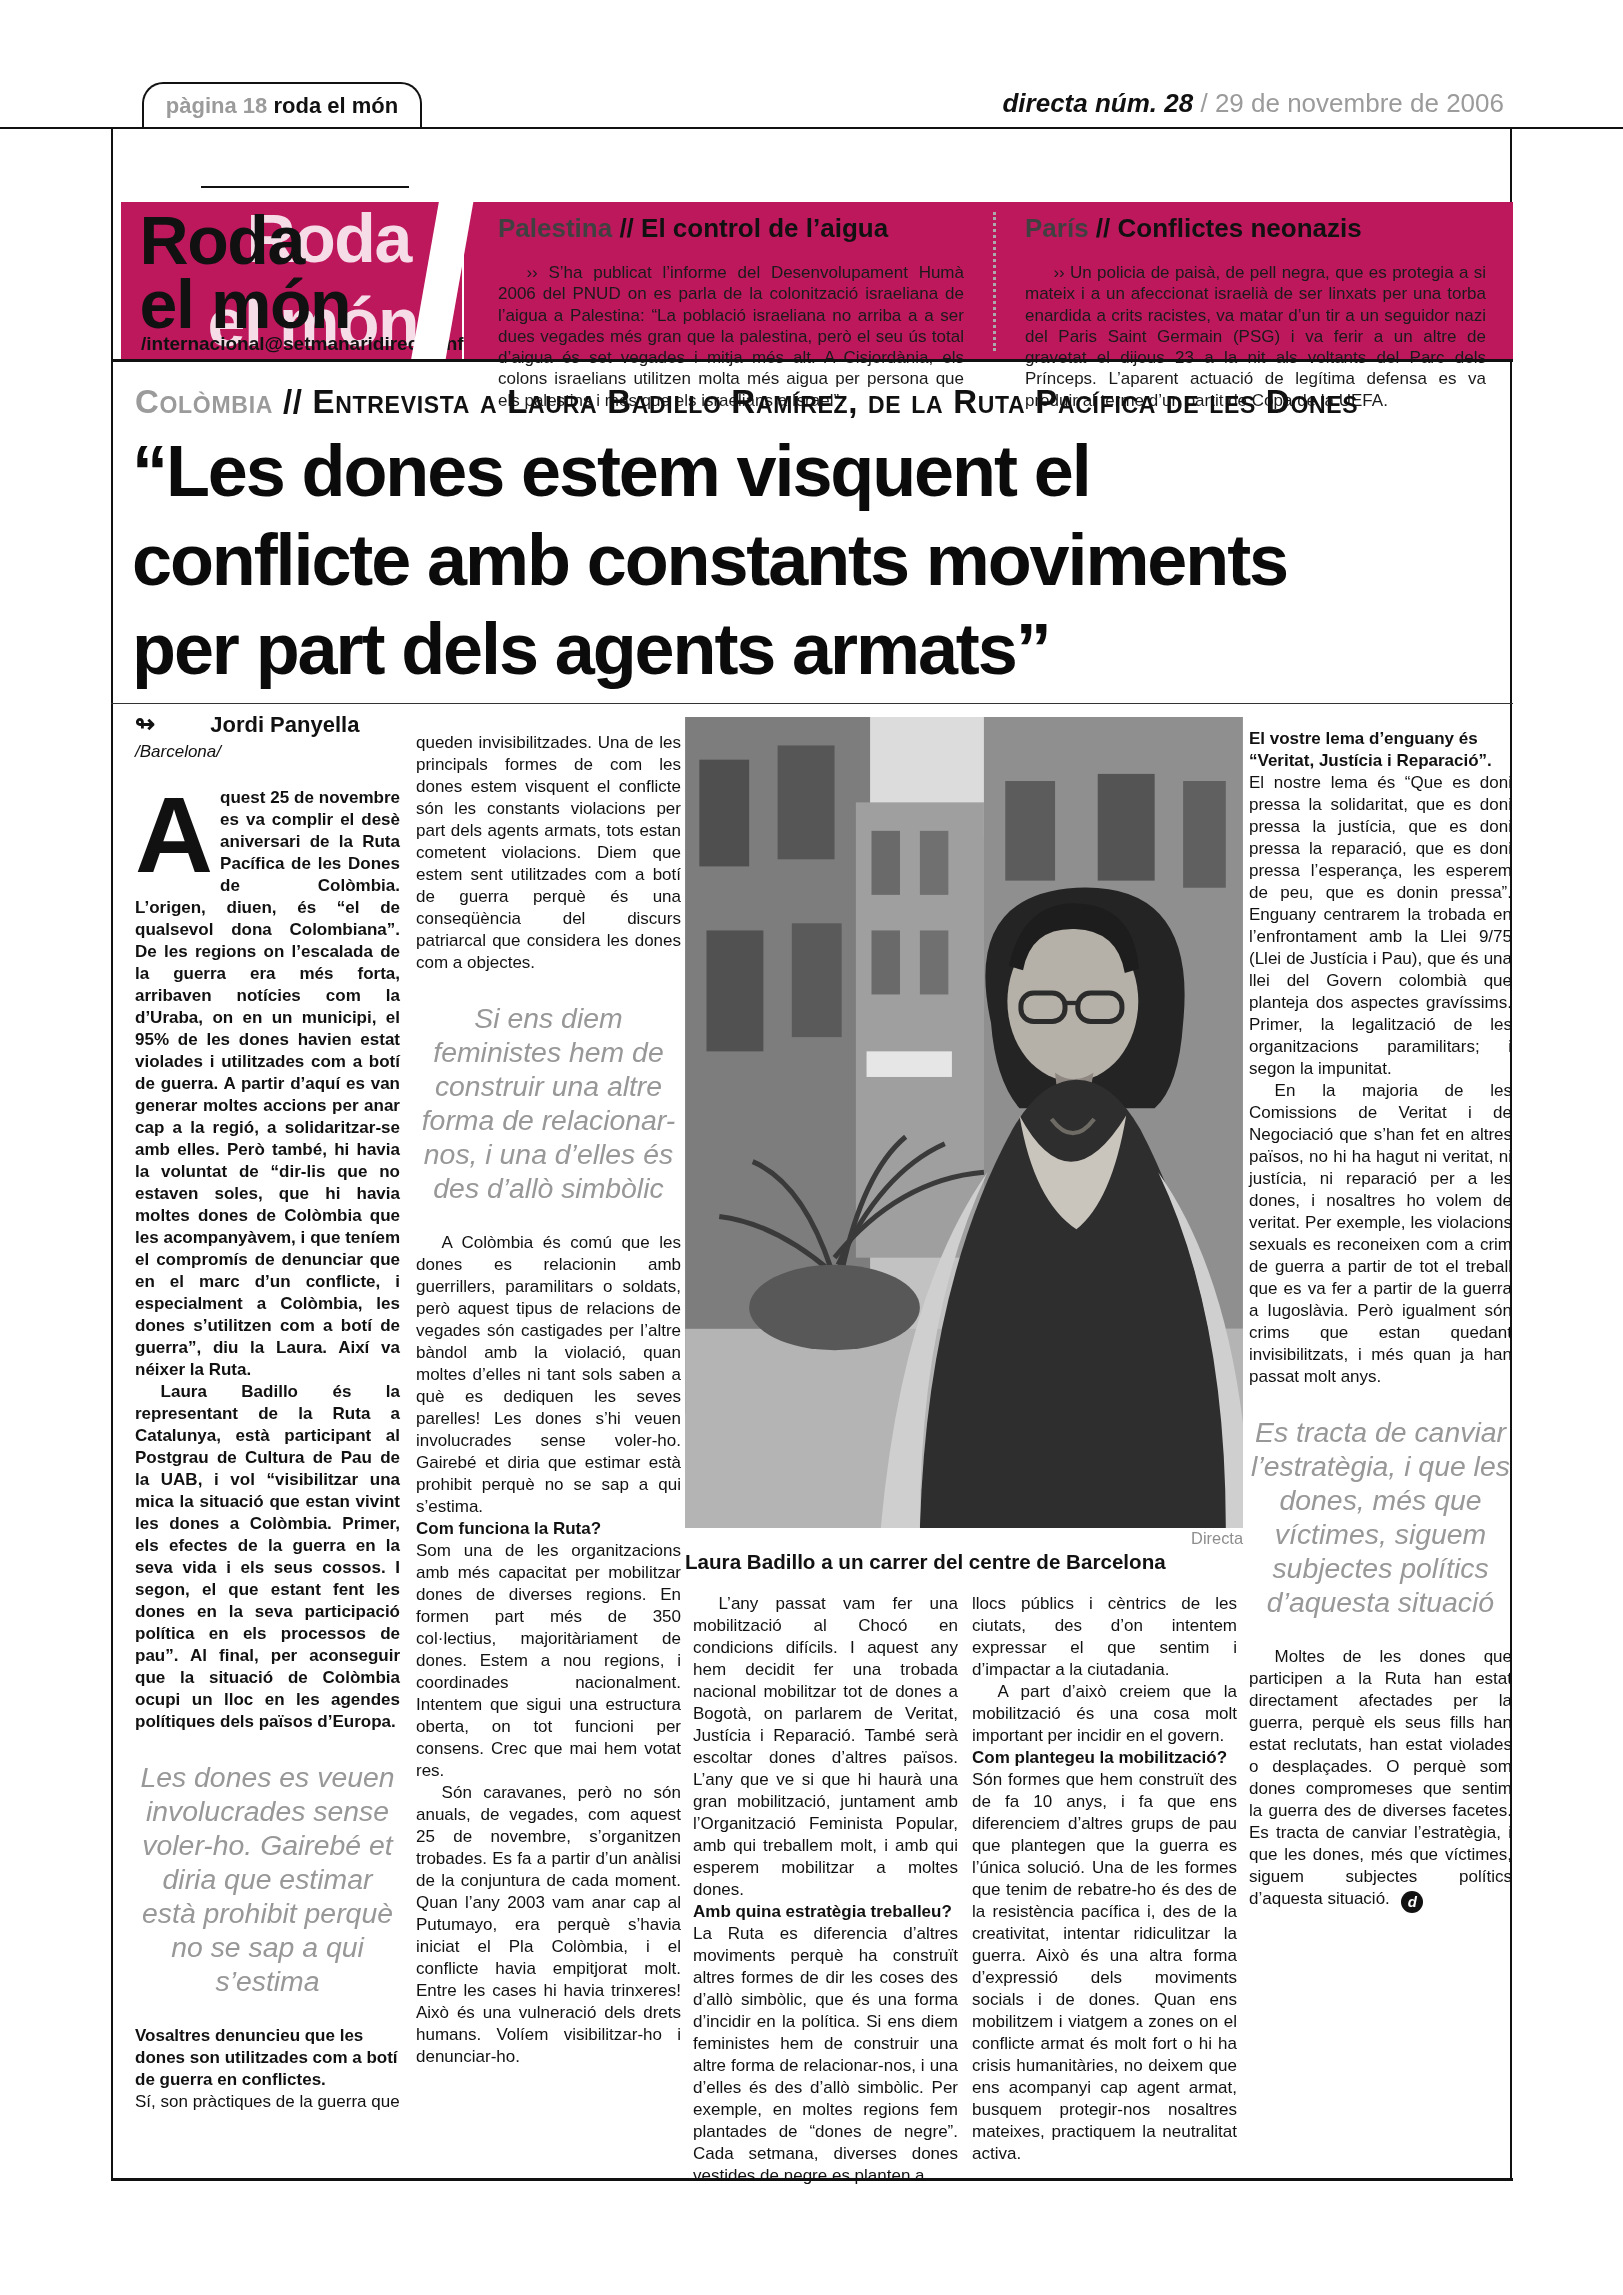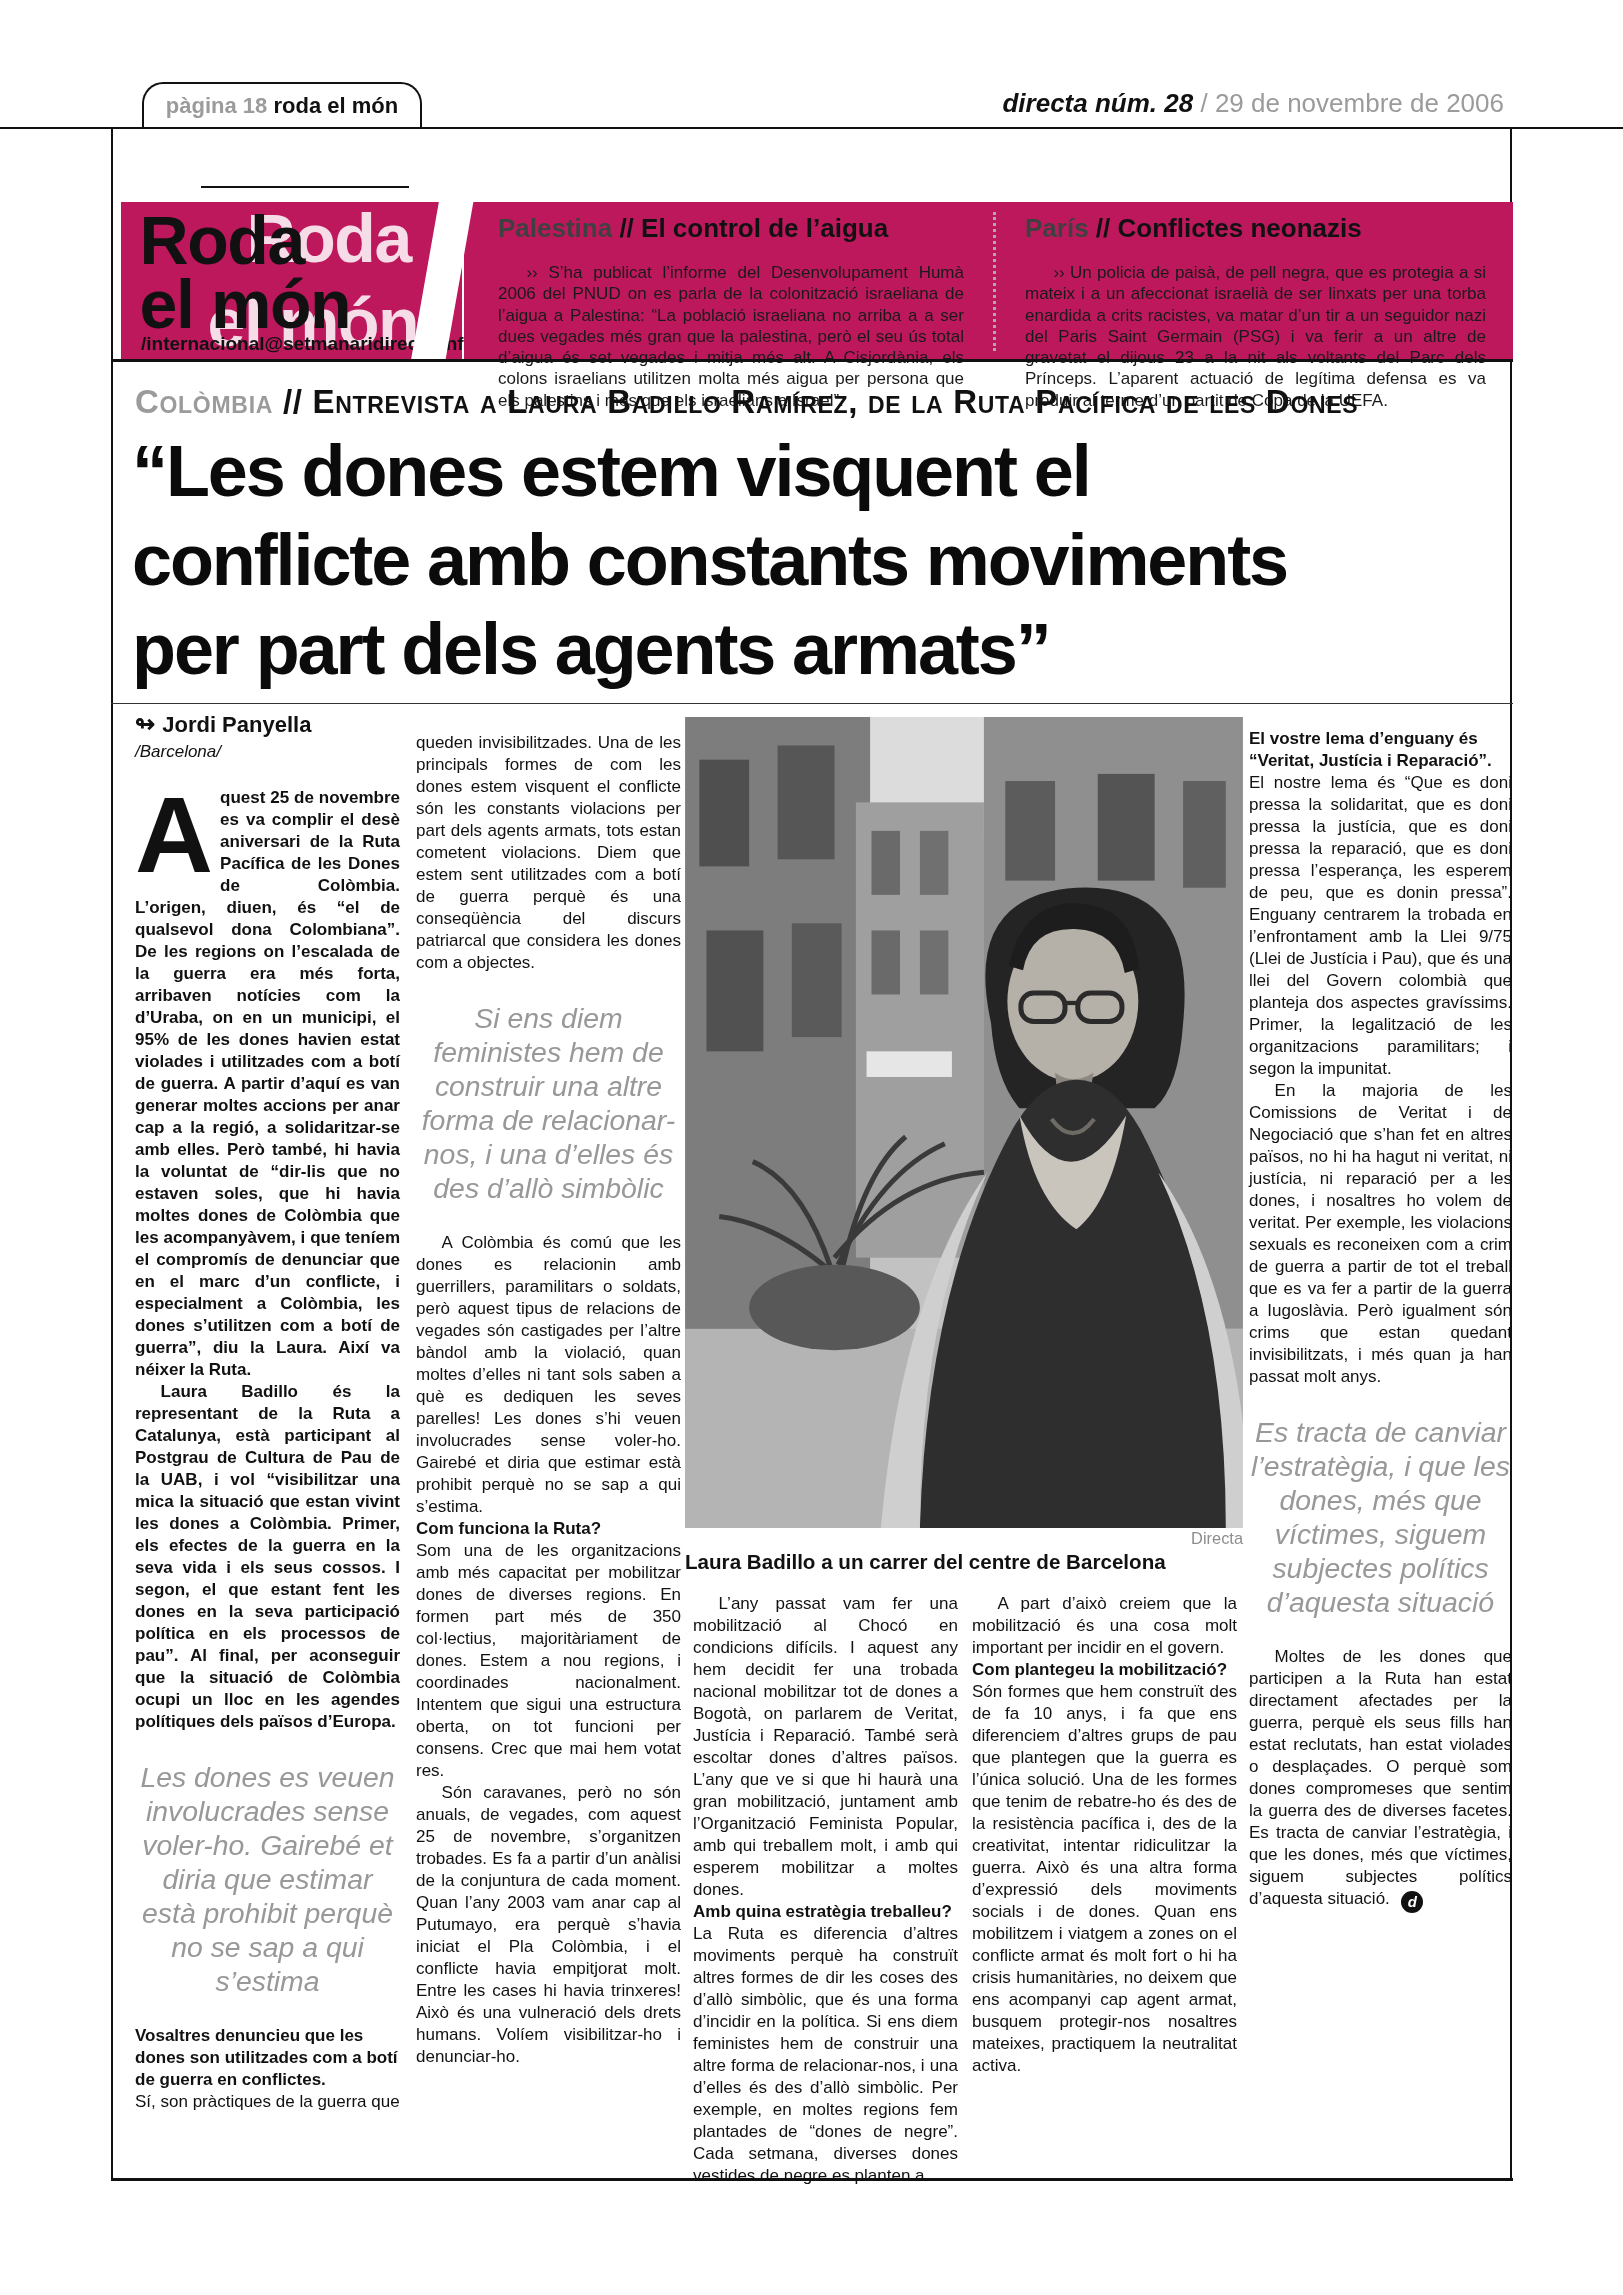--- a/index.html
+++ b/index.html
@@ -31,21 +31,21 @@
   
   .col{position:absolute;width:265px;}
   .bt{font-size:17px;line-height:22px;text-align:justify;}
   .col p{margin:0;}
   .indent{text-indent:25.6px;}
   .bold p, .bold{font-weight:700;}
   .q{font-weight:700;text-align:left;}
   .pullquote{color:#989898;font-style:italic;font-weight:400;font-size:28.4px;line-height:34px;
              text-align:center;margin:27px 0;text-indent:0;}
   .byline{margin-bottom:24px;}
-  .byline .author{font-weight:bold;font-size:22px;}
+  .byline .author{font-weight:bold;font-size:22px;margin-left:48px;}
   .byline .loc{font-size:17px;margin-top:2.8px;font-style:italic;}
   .pen{font-size:24px;margin-right:7.1px;}
   .dropcap{float:left;font-size:108px;line-height:87px;font-weight:700;margin:4.3px 7.1px 0 0;}
   .credit{font-size:16.4px;color:#8d8d8d;text-align:right;}
   .caption{font-size:20.6px;font-weight:bold;}
   .endmark{display:inline-block;width:22px;height:22px;border-radius:50%;background:#111;color:#fff;
            font-style:italic;font-weight:bold;font-size:15px;line-height:22px;text-align:center;
            margin-left:11.4px;vertical-align:-2.8px;text-indent:0;}
   .photo{background:#bdbdbd;overflow:hidden;}
 </style>
@@ -173,20 +173,21 @@
   <div class="abs credit" style="left:685px;top:1529px;width:558px;">Directa</div>
   <div class="abs caption" style="left:685px;top:1550px;width:558px;">Laura Badillo a un carrer del centre de Barcelona</div>
 
   <div class="col bt" style="left:693px;top:1593px;">
     <p class="indent">L’any passat vam fer una mobilització al Chocó en condicions difícils. I aquest any hem decidit fer una trobada nacional mobilitzar tot de dones a Bogotà, on parlarem de Veritat, Justícia i Reparació. També serà escoltar dones d’altres països. L’any que ve si que hi haurà una gran mobilització, juntament amb l’Organització Feminista Popular, amb qui treballem molt, i amb qui esperem mobilitzar a moltes dones.</p>
     <p class="q">Amb quina estratègia treballeu?</p>
     <p>La Ruta es diferencia d’altres moviments perquè ha construït altres formes de dir les coses des d’allò simbòlic, que és una forma d’incidir en la política. Si ens diem feministes hem de construir una altre forma de relacionar-nos, i una d’elles és des d’allò simbòlic. Per exemple, en moltes regions fem plantades de “dones de negre”. Cada setmana, diverses dones vestides de negre es planten a</p>
   </div>
 
   <div class="col bt" style="left:972px;top:1593px;">
+    <p>llocs públics i cèntrics de les ciutats, des d’on intentem expressar el que sentim i d’impactar a la ciutadania.</p>
     <p class="indent">A part d’això creiem que la mobilització és una cosa molt important per incidir en el govern.</p>
     <p class="q">Com plantegeu la mobilització?</p>
     <p>Són formes que hem construït des de fa 10 anys, i fa que ens diferenciem d’altres grups de pau que plantegen que la guerra es l’única solució. Una de les formes que tenim de rebatre-ho és des de la resistència pacífica i, des de la creativitat, intentar ridiculitzar la guerra. Això és una altra forma d’expressió dels moviments socials i de dones. Quan ens mobilitzem i viatgem a zones on el conflicte armat és molt fort o hi ha crisis humanitàries, no deixem que ens acompanyi cap agent armat, busquem protegir-nos nosaltres mateixes, practiquem la neutralitat activa.</p>
   </div>
 
   <div class="col bt" style="left:1249px;top:728px;width:263px;">
     <p class="q">El vostre lema d’enguany és “Veritat, Justícia i Reparació”.</p>
     <p>El nostre lema és “Que es doni pressa la solidaritat, que es doni pressa la justícia, que es doni pressa la reparació, que es doni pressa l’esperança, les esperem de peu, que es donin pressa”. Enguany centrarem la trobada en l’enfrontament amb la Llei 9/75 (Llei de Justícia i Pau), que és una llei del Govern colombià que planteja dos aspectes gravíssims. Primer, la legalització de les organitzacions paramilitars; i segon la impunitat.</p>
     <p class="indent">En la majoria de les Comissions de Veritat i de Negociació que s’han fet en altres països, no hi ha hagut ni veritat, ni justícia, ni reparació per a les dones, i nosaltres ho volem de veritat. Per exemple, les violacions sexuals es reconeixen com a crim de guerra a partir de tot el treball que es va fer a partir de la guerra a Iugoslàvia. Però igualment són crims que estan quedant invisibilitzats, i més quan ja han passat molt anys.</p>
     <div class="pullquote">Es tracta de canviar l’estratègia, i que les dones, més que víctimes, siguem subjectes polítics d’aquesta situació</div>

